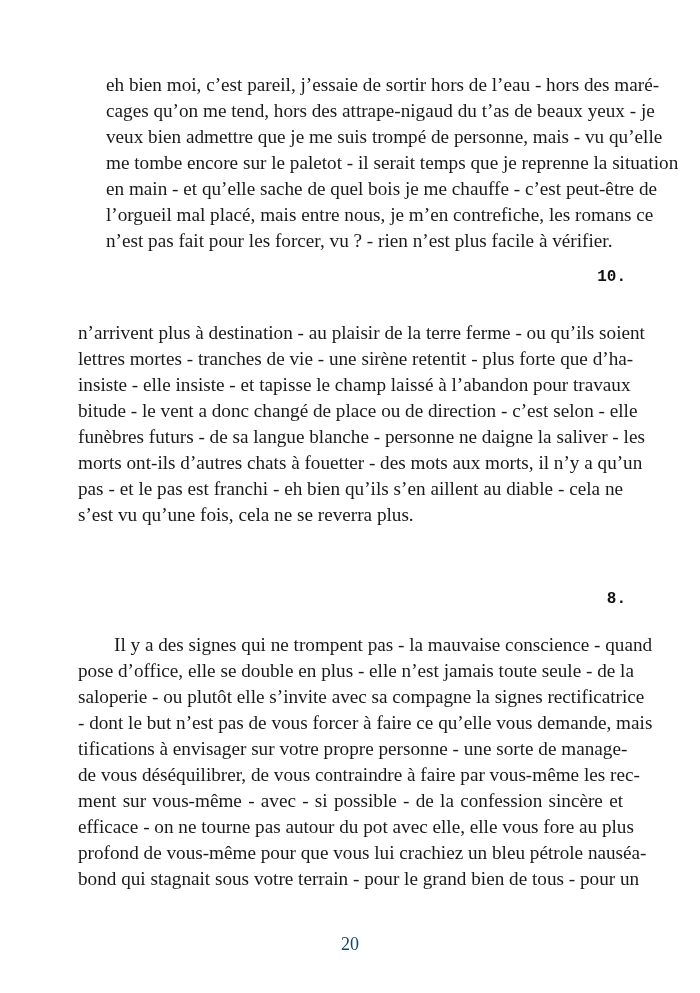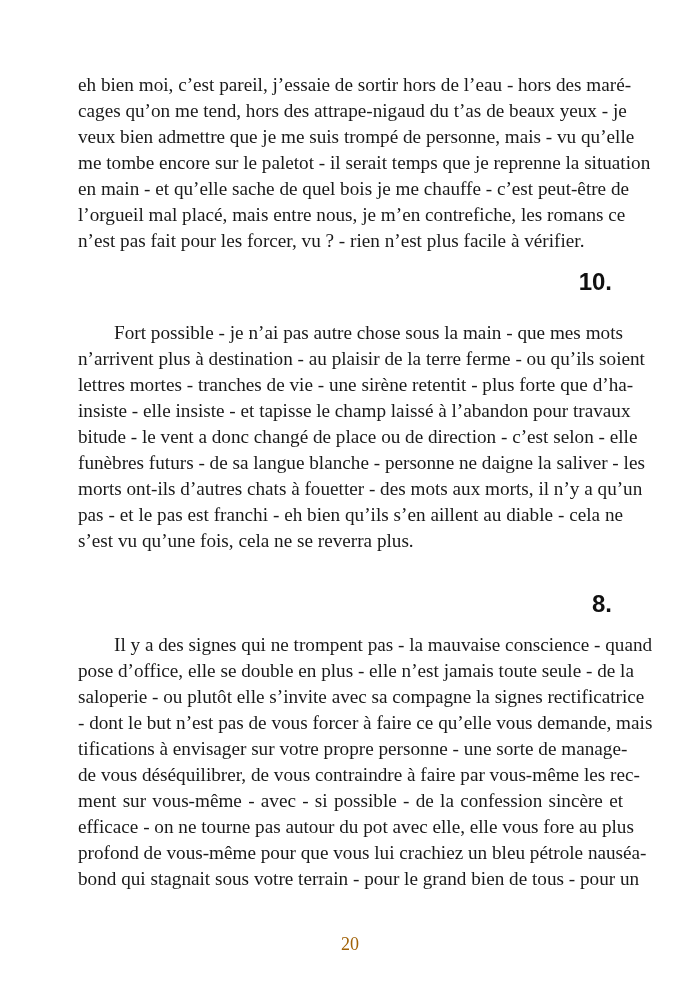--- a/index.html
+++ b/index.html
@@ -5,47 +5,46 @@
   html, body { margin: 0; padding: 0; background: #ffffff; }
   body { width: 700px; height: 993px; position: relative; overflow: hidden; }
   .line {
     display: block; white-space: nowrap;
     text-align: justify; text-align-last: justify;
     height: 26px;
   }
   .line.last { text-align-last: left; }
   .line.indent { padding-left: 36px; }
   .section-num {
-    position: absolute; right: 88px;
-    font-family: Liberation Sans, sans-serif;
-    font-weight: bold; font-size: 24px; color: #111;
+    position: absolute; right: 74px;
+    font-family: Liberation Mono, monospace;
+    font-weight: bold; font-size: 16px; color: #111;
   }
   .page-num {
     position: absolute; left: 0; width: 700px; text-align: center; top: 934px;
-    font-family: "Liberation Serif", serif; font-size: 18px; color: #a16207;
+    font-family: "Liberation Serif", serif; font-size: 18px; color: #0c4a6e;
   }
   .block { position: absolute; left: 78px; width: 545px;
     font-family: "Liberation Serif", serif; font-size: 19.2px; line-height: 26px; color: #1a1a1a; }
 </style>
 </head>
 <body>
 
-<div class="block" style="top:72px;" id="p1">
+<div class="block" style="top:72px;margin-left:28px;" id="p1">
     <span class="line">eh bien moi, c’est pareil, j’essaie de sortir hors de l’eau -  hors des maré-</span>
     <span class="line">cages qu’on me tend, hors des attrape-nigaud du t’as de beaux yeux -  je</span>
     <span class="line">veux bien admettre que je me suis trompé de personne, mais -  vu qu’elle</span>
     <span class="line">me tombe encore sur le paletot -  il serait temps que je reprenne la situation</span>
     <span class="line">en main -  et qu’elle sache de quel bois je me chauffe -  c’est peut-être de</span>
     <span class="line">l’orgueil mal placé, mais entre nous, je m’en contrefiche, les romans ce</span>
     <span class="line last">n’est pas fait pour les forcer, vu ? - rien n’est plus facile à vérifier.</span>
   </div>
 
 <div class="section-num" style="top:268px;">10.</div>
 <div class="block" style="top:320px;" id="p10">
-    <span class="line indent">Fort possible -  je n’ai pas autre chose sous la main -  que mes mots</span>
     <span class="line">n’arrivent plus à destination -  au plaisir de la terre ferme -  ou qu’ils soient</span>
     <span class="line">lettres mortes -  tranches de vie -  une sirène retentit -  plus forte que d’ha-</span>
     <span class="line">insiste -  elle insiste -  et tapisse le champ laissé à l’abandon pour travaux</span>
     <span class="line">bitude -  le vent a donc changé de place ou de direction -  c’est selon -  elle</span>
     <span class="line">funèbres futurs -  de sa langue blanche -  personne ne daigne la saliver - les</span>
     <span class="line">morts ont-ils d’autres chats à fouetter -  des mots aux morts, il n’y a qu’un</span>
     <span class="line">pas - et le pas est franchi -  eh bien qu’ils s’en aillent au diable -  cela ne</span>
     <span class="line last">s’est vu qu’une fois, cela ne se reverra plus.</span>
   </div>
 

